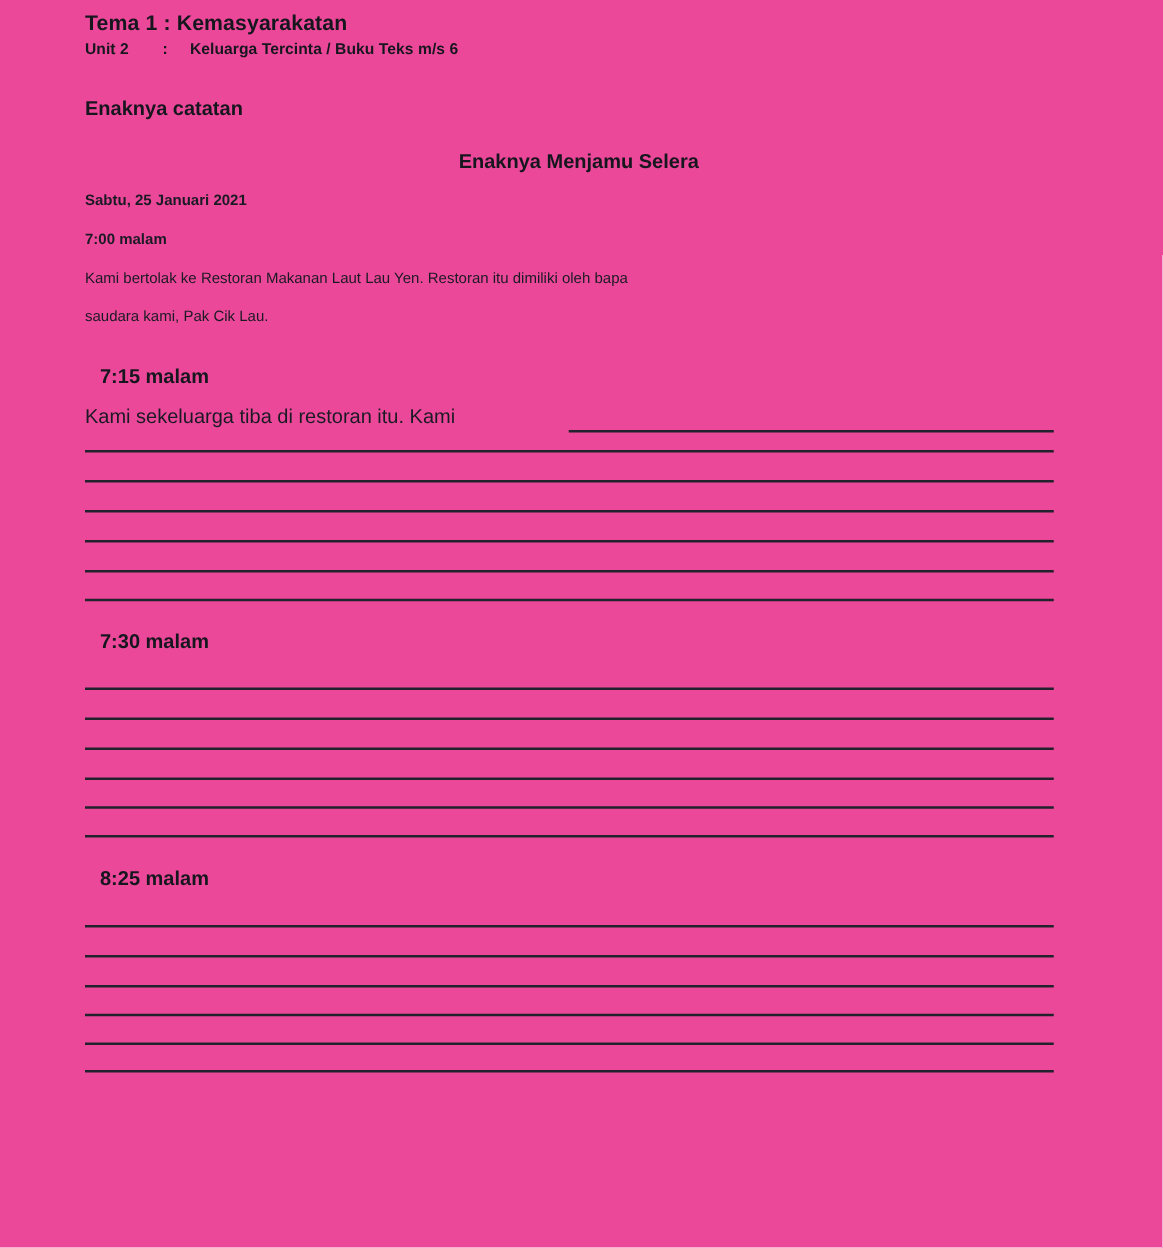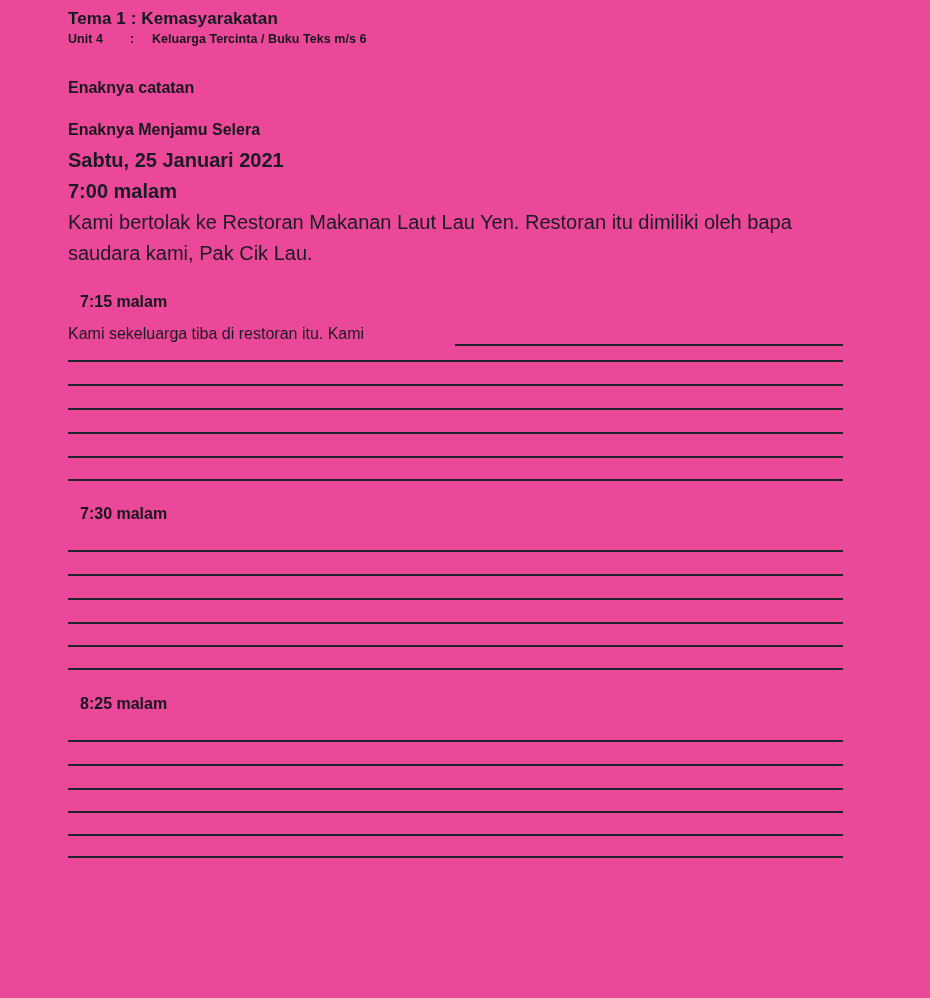--- a/index.html
+++ b/index.html
@@ -59,32 +59,32 @@
     line-height: 20px;
     color: #16161e;
     white-space: nowrap;
   }
 
   .doc-title {
     position: absolute;
     left: 68px;
     top: 120px;
     width: 790px;
-    text-align: left;
+    text-align: center;
     font-size: 16px;
     font-weight: bold;
     line-height: 20px;
     color: #16161e;
   }
 
   
   .txt {
     position: absolute;
     left: 68px;
-    font-size: 20px;
+    font-size: 12px;
     line-height: 21px;
     color: #1a1a24;
     white-space: nowrap;
   }
   .txt.bold { font-weight: bold; }
 
   .date      { top: 150px; }
   .t700      { top: 181px; }
   .para1a    { top: 212px; }
   .para1b    { top: 243px; }
@@ -118,21 +118,21 @@
   .rule.part  { left: 455px; width: 388px; }
 </style>
 </head>
 <body>
 
 <div class="page">
 
   <div class="hdr">
     <div class="tema">Tema 1 : Kemasyarakatan</div>
     <div class="unit">
-      <span class="u-label">Unit 4</span><span class="u-colon">:</span><span>Keluarga Tercinta /  Buku Teks m/s 6</span>
+      <span class="u-label">Unit 2</span><span class="u-colon">:</span><span>Keluarga Tercinta /  Buku Teks m/s 6</span>
     </div>
   </div>
 
   <div class="menulis">Enaknya catatan</div>
 
   <div class="doc-title">Enaknya Menjamu Selera</div>
 
   <div class="txt bold date">Sabtu, 25 Januari 2021</div>
 
   <div class="txt bold t700">7:00 malam</div>

